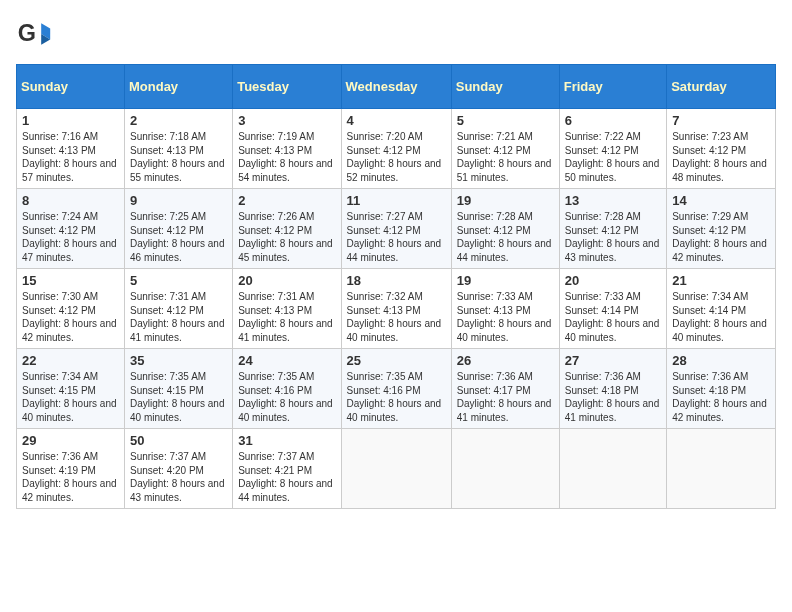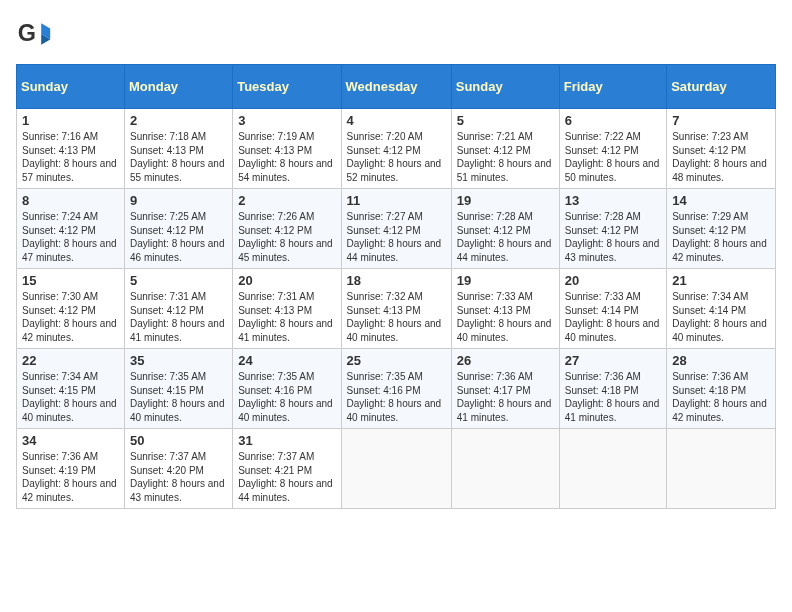--- a/index.html
+++ b/index.html
@@ -243,21 +243,21 @@
           <span class="day-num">27</span>
           <div class="cell-text">Sunrise: 7:36 AM<br>Sunset: 4:18 PM<br>Daylight: 8 hours and 41 minutes.</div>
         </td>
         <td>
           <span class="day-num">28</span>
           <div class="cell-text">Sunrise: 7:36 AM<br>Sunset: 4:18 PM<br>Daylight: 8 hours and 42 minutes.</div>
         </td>
       </tr>
       <tr>
         <td>
-          <span class="day-num">34</span>
+          <span class="day-num">29</span>
           <div class="cell-text">Sunrise: 7:36 AM<br>Sunset: 4:19 PM<br>Daylight: 8 hours and 42 minutes.</div>
         </td>
         <td>
           <span class="day-num">50</span>
           <div class="cell-text">Sunrise: 7:37 AM<br>Sunset: 4:20 PM<br>Daylight: 8 hours and 43 minutes.</div>
         </td>
         <td>
           <span class="day-num">31</span>
           <div class="cell-text">Sunrise: 7:37 AM<br>Sunset: 4:21 PM<br>Daylight: 8 hours and 44 minutes.</div>
         </td>

